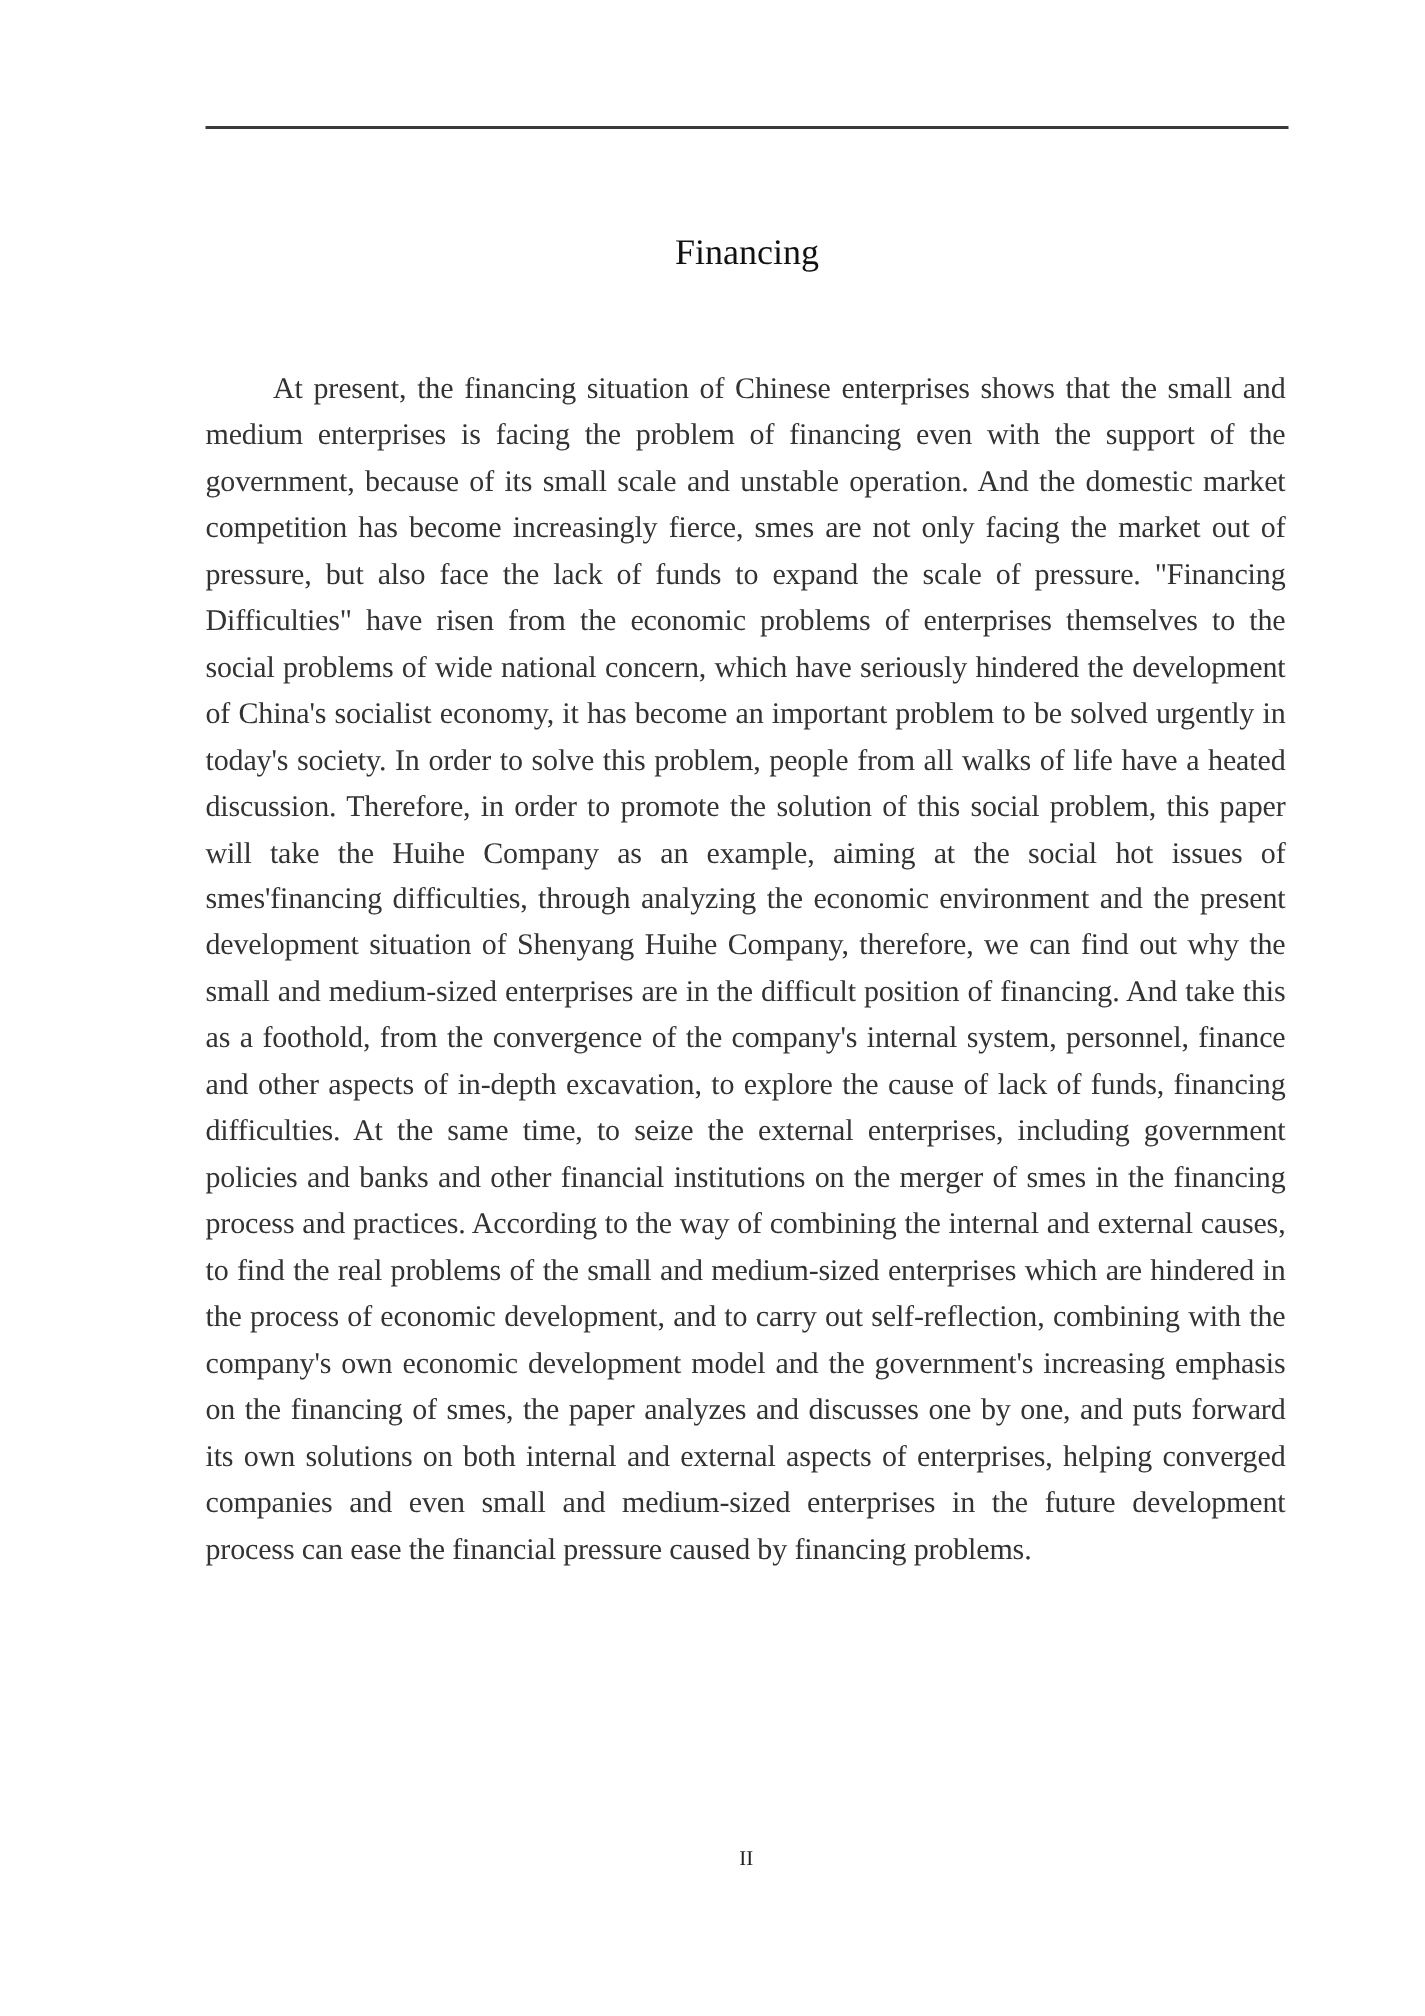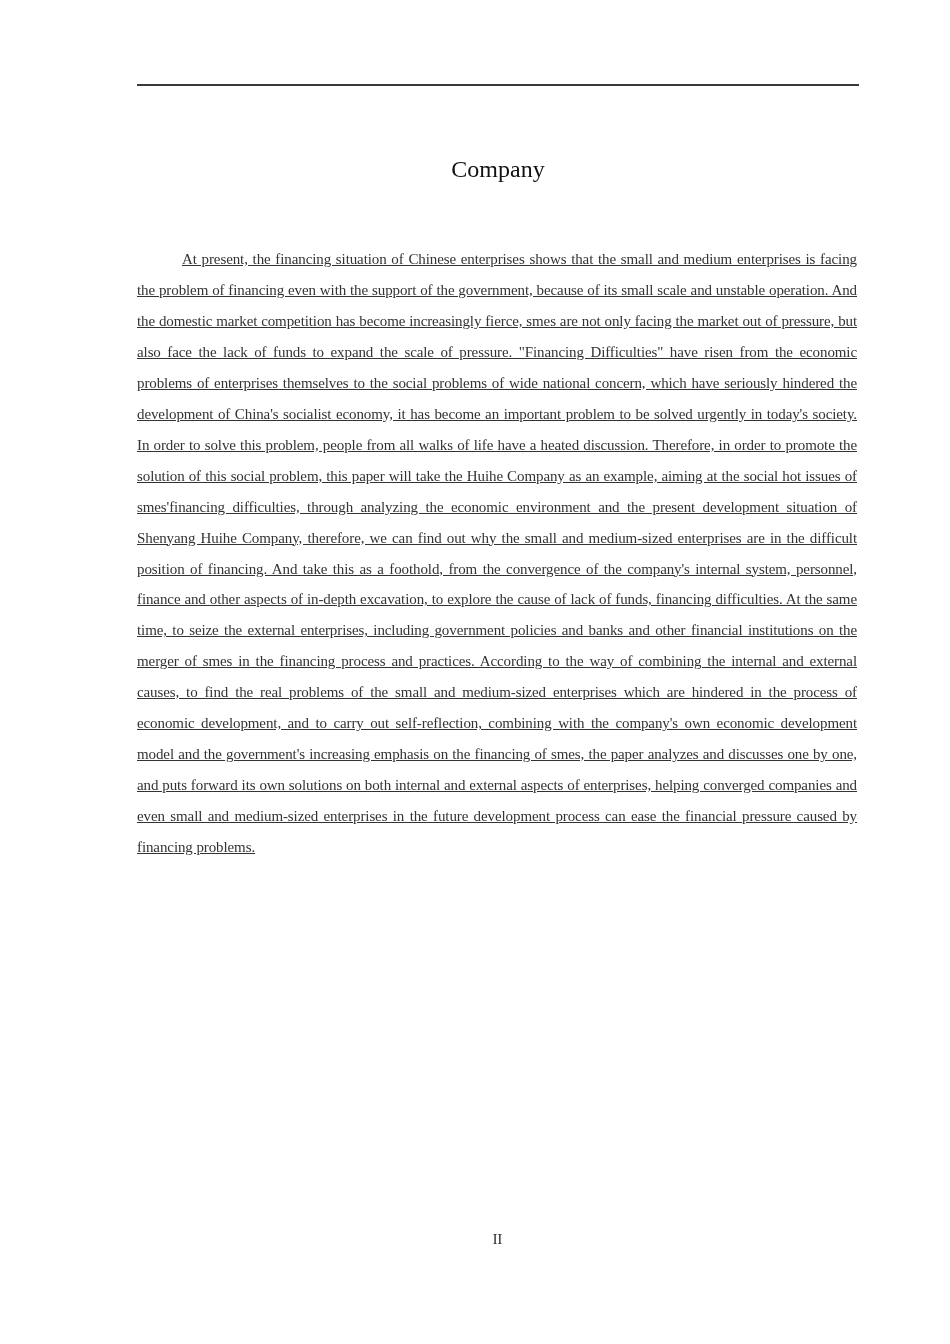--- a/index.html
+++ b/index.html
@@ -33,41 +33,40 @@
       line-height: 32px;
       margin: 0;
       font-weight: normal;
     }
     .body-text {
       position: absolute;
       left: 137px;
       top: 244px;
       width: 720px;
       margin: 0;
-      font-size: 15px;
+      font-size: 20px;
       line-height: 30.95px;
       color: #333333;
       text-align: justify;
       text-indent: 45px;
       letter-spacing: -0.1px;
       word-spacing: 0px;
-      text-decoration: underline;
     }
     .page-number {
       position: absolute;
       left: 0;
       width: 995px;
       top: 1232px;
       text-align: center;
       font-size: 14px;
       color: #222222;
     }
   </style>
 </head>
 <body>
 
 <div class="header-rule"></div>
 
-<h1 class="title">Company</h1>
+<h1 class="title">Financing</h1>
 
 <p class="body-text">At present, the financing situation of Chinese enterprises shows that the small and medium enterprises is facing the problem of financing even with the support of the government, because of its small scale and unstable operation. And the domestic market competition has become increasingly fierce, smes are not only facing the market out of pressure, but also face the lack of funds to expand the scale of pressure. "Financing Difficulties" have risen from the economic problems of enterprises themselves to the social problems of wide national concern, which have seriously hindered the development of China's socialist economy, it has become an important problem to be solved urgently in today's society. In order to solve this problem, people from all walks of life have a heated discussion. Therefore, in order to promote the solution of this social problem, this paper will take the Huihe Company as an example, aiming at the social hot issues of smes'financing difficulties, through analyzing the economic environment and the present development situation of Shenyang Huihe Company, therefore, we can find out why the small and medium-sized enterprises are in the difficult position of financing. And take this as a foothold, from the convergence of the company's internal system, personnel, finance and other aspects of in-depth excavation, to explore the cause of lack of funds, financing difficulties. At the same time, to seize the external enterprises, including government policies and banks and other financial institutions on the merger of smes in the financing process and practices. According to the way of combining the internal and external causes, to find the real problems of the small and medium-sized enterprises which are hindered in the process of economic development, and to carry out self-reflection, combining with the company's own economic development model and the government's increasing emphasis on the financing of smes, the paper analyzes and discusses one by one, and puts forward its own solutions on both internal and external aspects of enterprises, helping converged companies and even small and medium-sized enterprises in the future development process can ease the financial pressure caused by financing problems.</p>
 
 <div class="page-number">II</div>
 
 </body></html>

